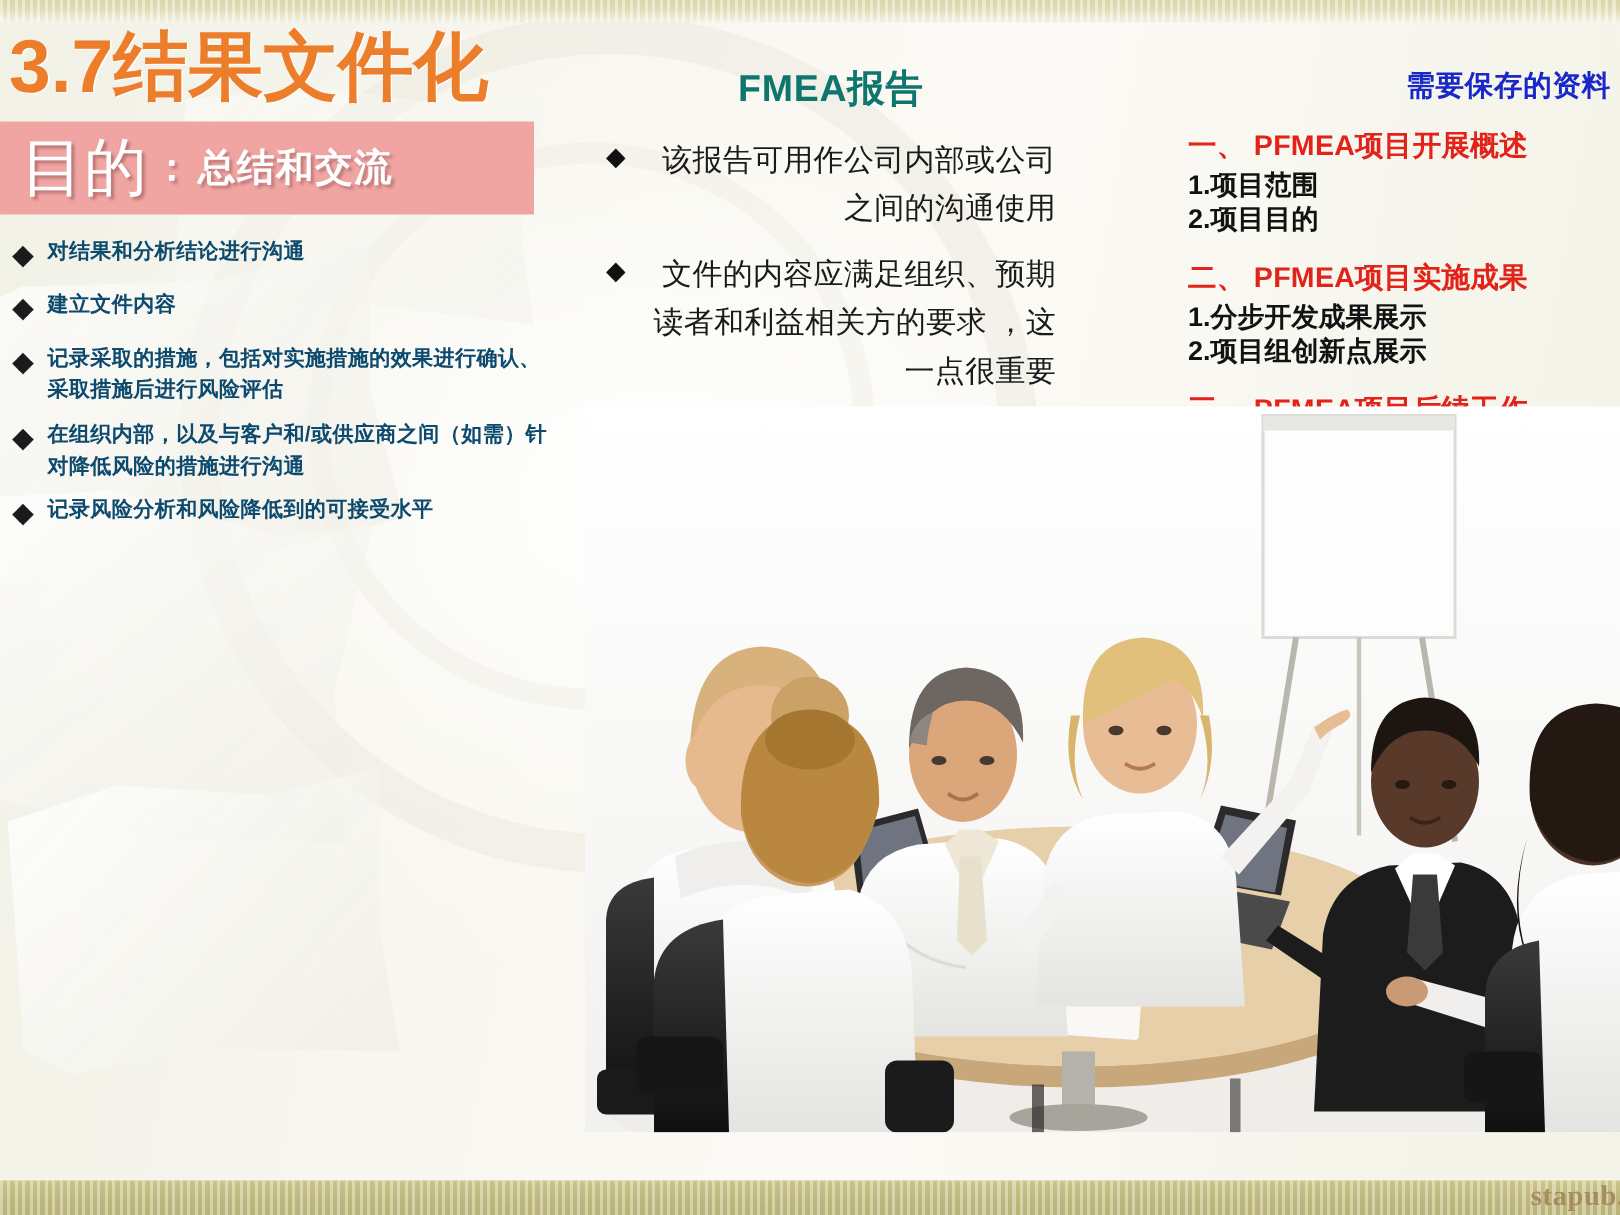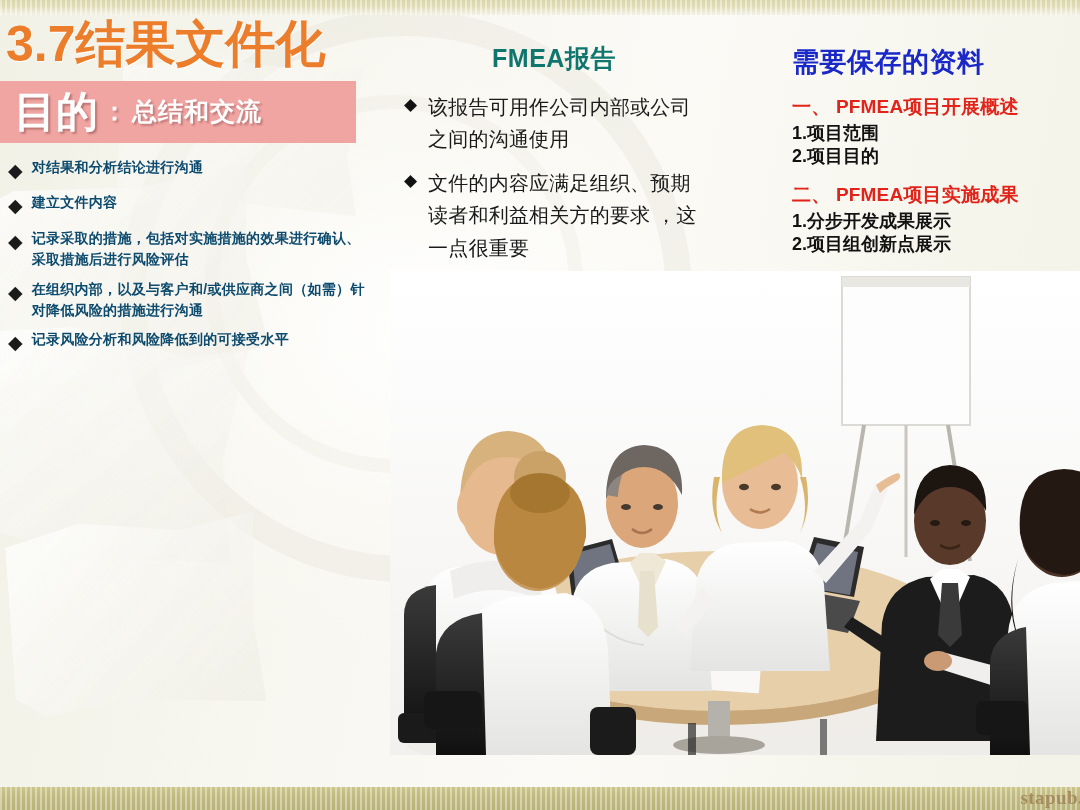--- a/index.html
+++ b/index.html
@@ -104,21 +104,21 @@
     width: 356px;
     height: 62px;
     background: #f0a5a2;
     display: flex;
     align-items: center;
     padding-left: 14px;
     box-sizing: border-box;
   }
   .purpose-word {
     font-size: 42px;
-    font-weight: bold;
+    font-weight: normal;
     color: #ffffff;
     line-height: 1;
     text-shadow: 2px 2px 2px rgba(120,60,60,0.45);
   }
   .purpose-sub {
     font-size: 25px;
     font-weight: bold;
     color: #ffffff;
     margin-left: 4px;
     letter-spacing: 1px;
@@ -174,33 +174,34 @@
     margin-right: 11px;
     line-height: 1.55;
     flex: 0 0 auto;
     transform: translateY(1px);
   }
   .m-text {
     font-size: 20px;
     color: #1a1a1a;
     line-height: 1.62;
     letter-spacing: 0.2px;
+    text-align: right;
   }
 
   
   .right-col {
     position: absolute;
     left: 792px; top: 44px;
     width: 282px;
   }
   .right-title {
-    font-size: 27px;
+    font-size: 19px;
     font-weight: bold;
     color: #1a28c8;
-    text-align: left;
+    text-align: right;
     letter-spacing: 0.5px;
     margin-bottom: 14px;
     text-shadow: 0.5px 0.5px 0 rgba(255,255,255,0.6);
   }
   .r-section { margin-bottom: 14px; }
   .r-head {
     font-size: 19px;
     font-weight: bold;
     color: #e2231a;
     letter-spacing: 0.2px;

